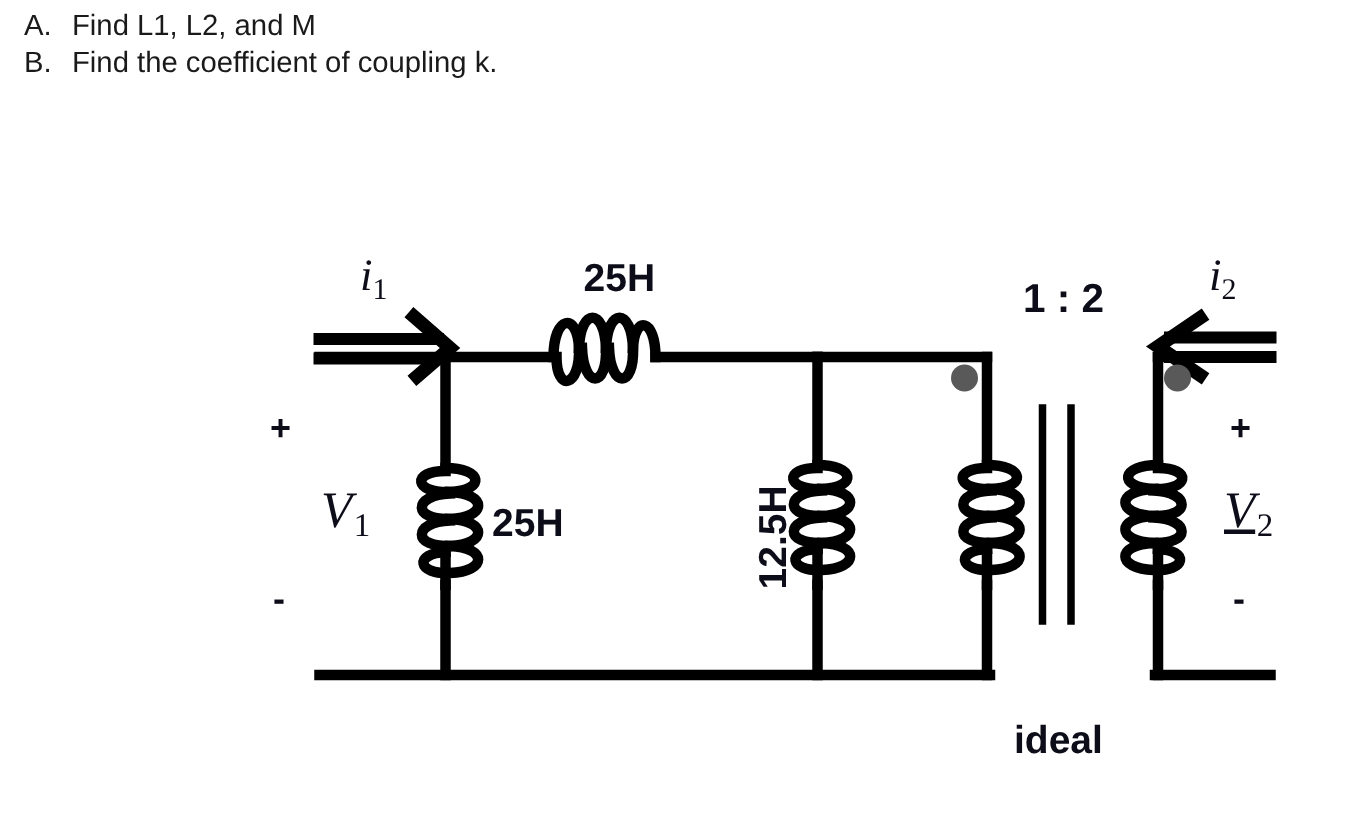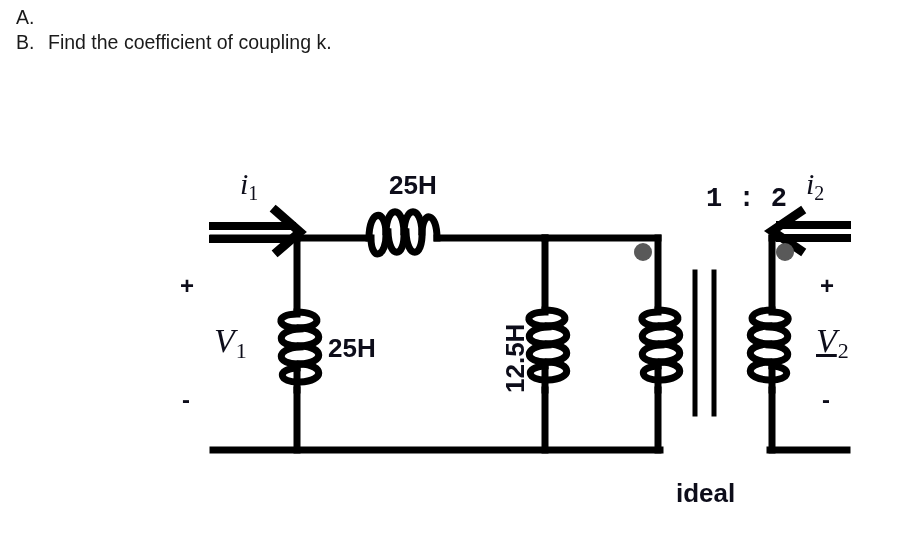--- a/index.html
+++ b/index.html
@@ -57,24 +57,23 @@
     position: absolute;
     white-space: nowrap;
     color: #0d0d1a;
   }
   .lbl-bold-sans {
     font-family: "Liberation Sans", sans-serif;
     font-weight: bold;
     font-size: 26px;
   }
   .lbl-bold-serif {
-    font-family: Liberation Mono, monospace;
+    font-family: Liberation Sans, sans-serif;
     font-weight: bold;
     font-size: 27px;
-    margin-left: 24px;
   }
   .lbl-italic-serif {
     font-family: "Liberation Serif", serif;
     font-style: italic;
     font-size: 34px;
     margin-left: 40px;
   }
   .lbl-italic-serif .sub {
     font-style: normal;
     font-size: 22px;
@@ -101,20 +100,21 @@
     transform: rotate(-90deg);
     transform-origin: 0 0;
   }
 </style>
 </head>
 <body>
 
 <div id="statement">
   <div class="item">
     <span class="marker">A.</span>
+    <span>Find L1, L2, and M</span>
   </div>
   <div class="item">
     <span class="marker">B.</span>
     <span>Find the coefficient of coupling k.</span>
   </div>
 </div>
 
 <div id="circuit">
 
   <svg width="908" height="553" viewBox="0 0 908 553" style="position:absolute;left:0;top:0;">

